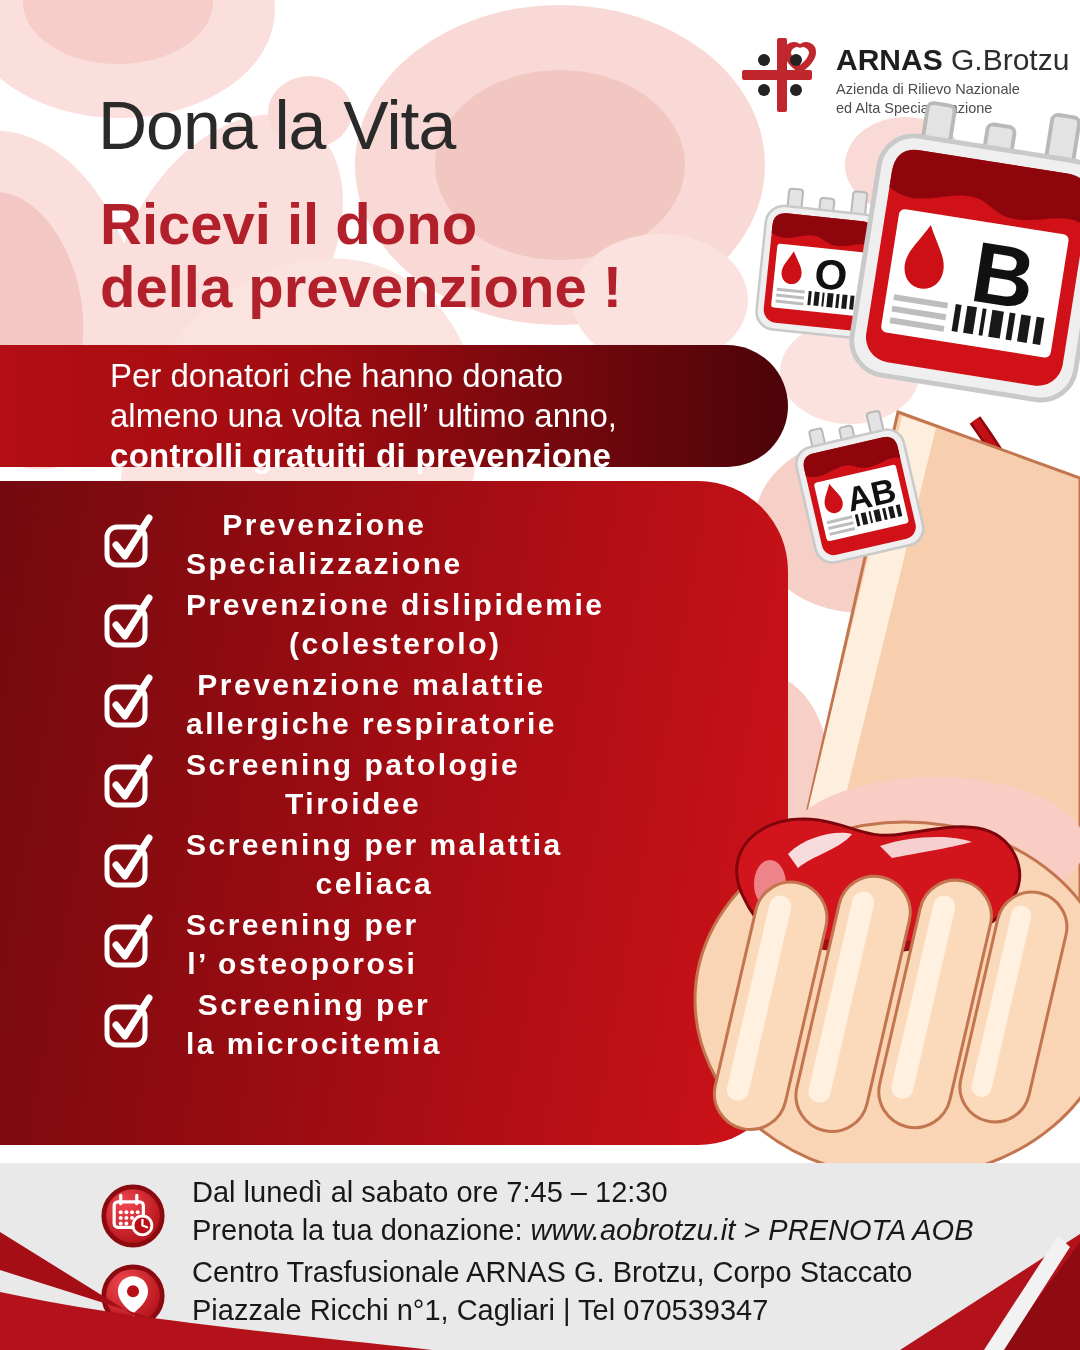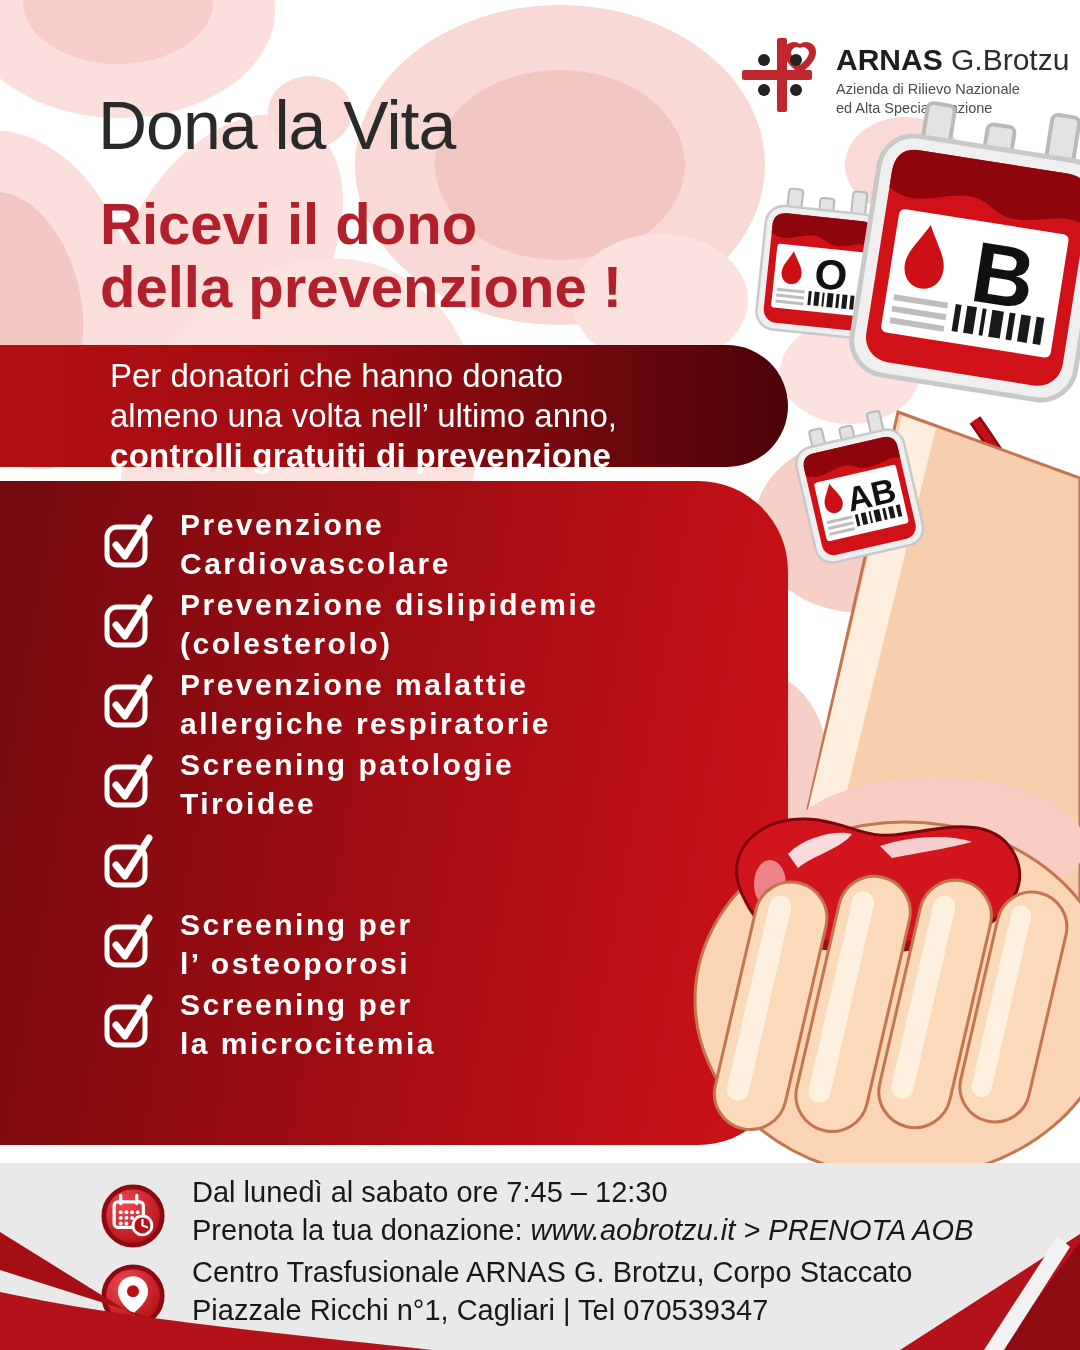--- a/index.html
+++ b/index.html
@@ -30,21 +30,21 @@
           border-radius:0 61px 61px 0;padding:11px 0 0 110px;color:#fff;
           background:linear-gradient(90deg,#b30f14 0%,#a00c11 38%,#73080d 72%,#4c0408 100%);}
   .banner p{margin:0;font-size:33px;line-height:40px;font-weight:400;}
   .banner p span{display:block;}
   .banner p strong{display:block;font-weight:700;letter-spacing:.3px;}
 
   
   .checklist{position:absolute;left:0;top:481px;width:788px;height:664px;box-sizing:border-box;
              margin:0;padding:24px 0 0 104px;list-style:none;border-radius:0 90px 90px 0;
              background:linear-gradient(100deg,#730a0f 0%,#9c0c12 45%,#d01219 100%);}
-  .checklist li{display:flex;align-items:flex-start;gap:24px;height:80px;}
+  .checklist li{display:flex;align-items:flex-start;gap:30px;height:80px;text-align:center;}
   .check-icon{width:52px;height:56px;flex:none;overflow:visible;margin-top:8px;}
   .item-text{color:#fff;font-size:30px;line-height:39px;font-weight:700;letter-spacing:2.5px;}
   .item-text span{display:block;}
 
   
   .footer{position:absolute;left:0;top:1163px;width:1080px;height:187px;background:#e9e9ea;}
   .frow{position:absolute;left:100px;display:flex;gap:26px;align-items:flex-end;}
   .frow-schedule{top:10px;}
   .frow-address{top:90px;}
   .ficon{width:66px;height:66px;flex:none;}
@@ -115,21 +115,21 @@
   </div>
 
   <ul class="checklist">
     <li>
       <svg class="check-icon" viewBox="0 0 52 56">
         <rect x="3" y="14" width="38" height="38" rx="10" fill="none" stroke="#fff" stroke-width="5"></rect>
         <path d="M12 32 L21 43 L45 5" fill="none" stroke="#fff" stroke-width="7" stroke-linecap="round" stroke-linejoin="round"></path>
       </svg>
       <div class="item-text">
         <span>Prevenzione</span>
-        <span>Cardiovascolare</span>
+        <span>Specializzazione</span>
       </div>
     </li>
     <li>
       <svg class="check-icon" viewBox="0 0 52 56">
         <rect x="3" y="14" width="38" height="38" rx="10" fill="none" stroke="#fff" stroke-width="5"></rect>
         <path d="M12 32 L21 43 L45 5" fill="none" stroke="#fff" stroke-width="7" stroke-linecap="round" stroke-linejoin="round"></path>
       </svg>
       <div class="item-text">
         <span>Prevenzione dislipidemie</span>
         <span>(colesterolo)</span>
@@ -153,20 +153,24 @@
       <div class="item-text">
         <span>Screening patologie</span>
         <span>Tiroidee</span>
       </div>
     </li>
     <li>
       <svg class="check-icon" viewBox="0 0 52 56">
         <rect x="3" y="14" width="38" height="38" rx="10" fill="none" stroke="#fff" stroke-width="5"></rect>
         <path d="M12 32 L21 43 L45 5" fill="none" stroke="#fff" stroke-width="7" stroke-linecap="round" stroke-linejoin="round"></path>
       </svg>
+      <div class="item-text">
+        <span>Screening per malattia</span>
+        <span>celiaca</span>
+      </div>
     </li>
     <li>
       <svg class="check-icon" viewBox="0 0 52 56">
         <rect x="3" y="14" width="38" height="38" rx="10" fill="none" stroke="#fff" stroke-width="5"></rect>
         <path d="M12 32 L21 43 L45 5" fill="none" stroke="#fff" stroke-width="7" stroke-linecap="round" stroke-linejoin="round"></path>
       </svg>
       <div class="item-text">
         <span>Screening per</span>
         <span>l’ osteoporosi</span>
       </div>

